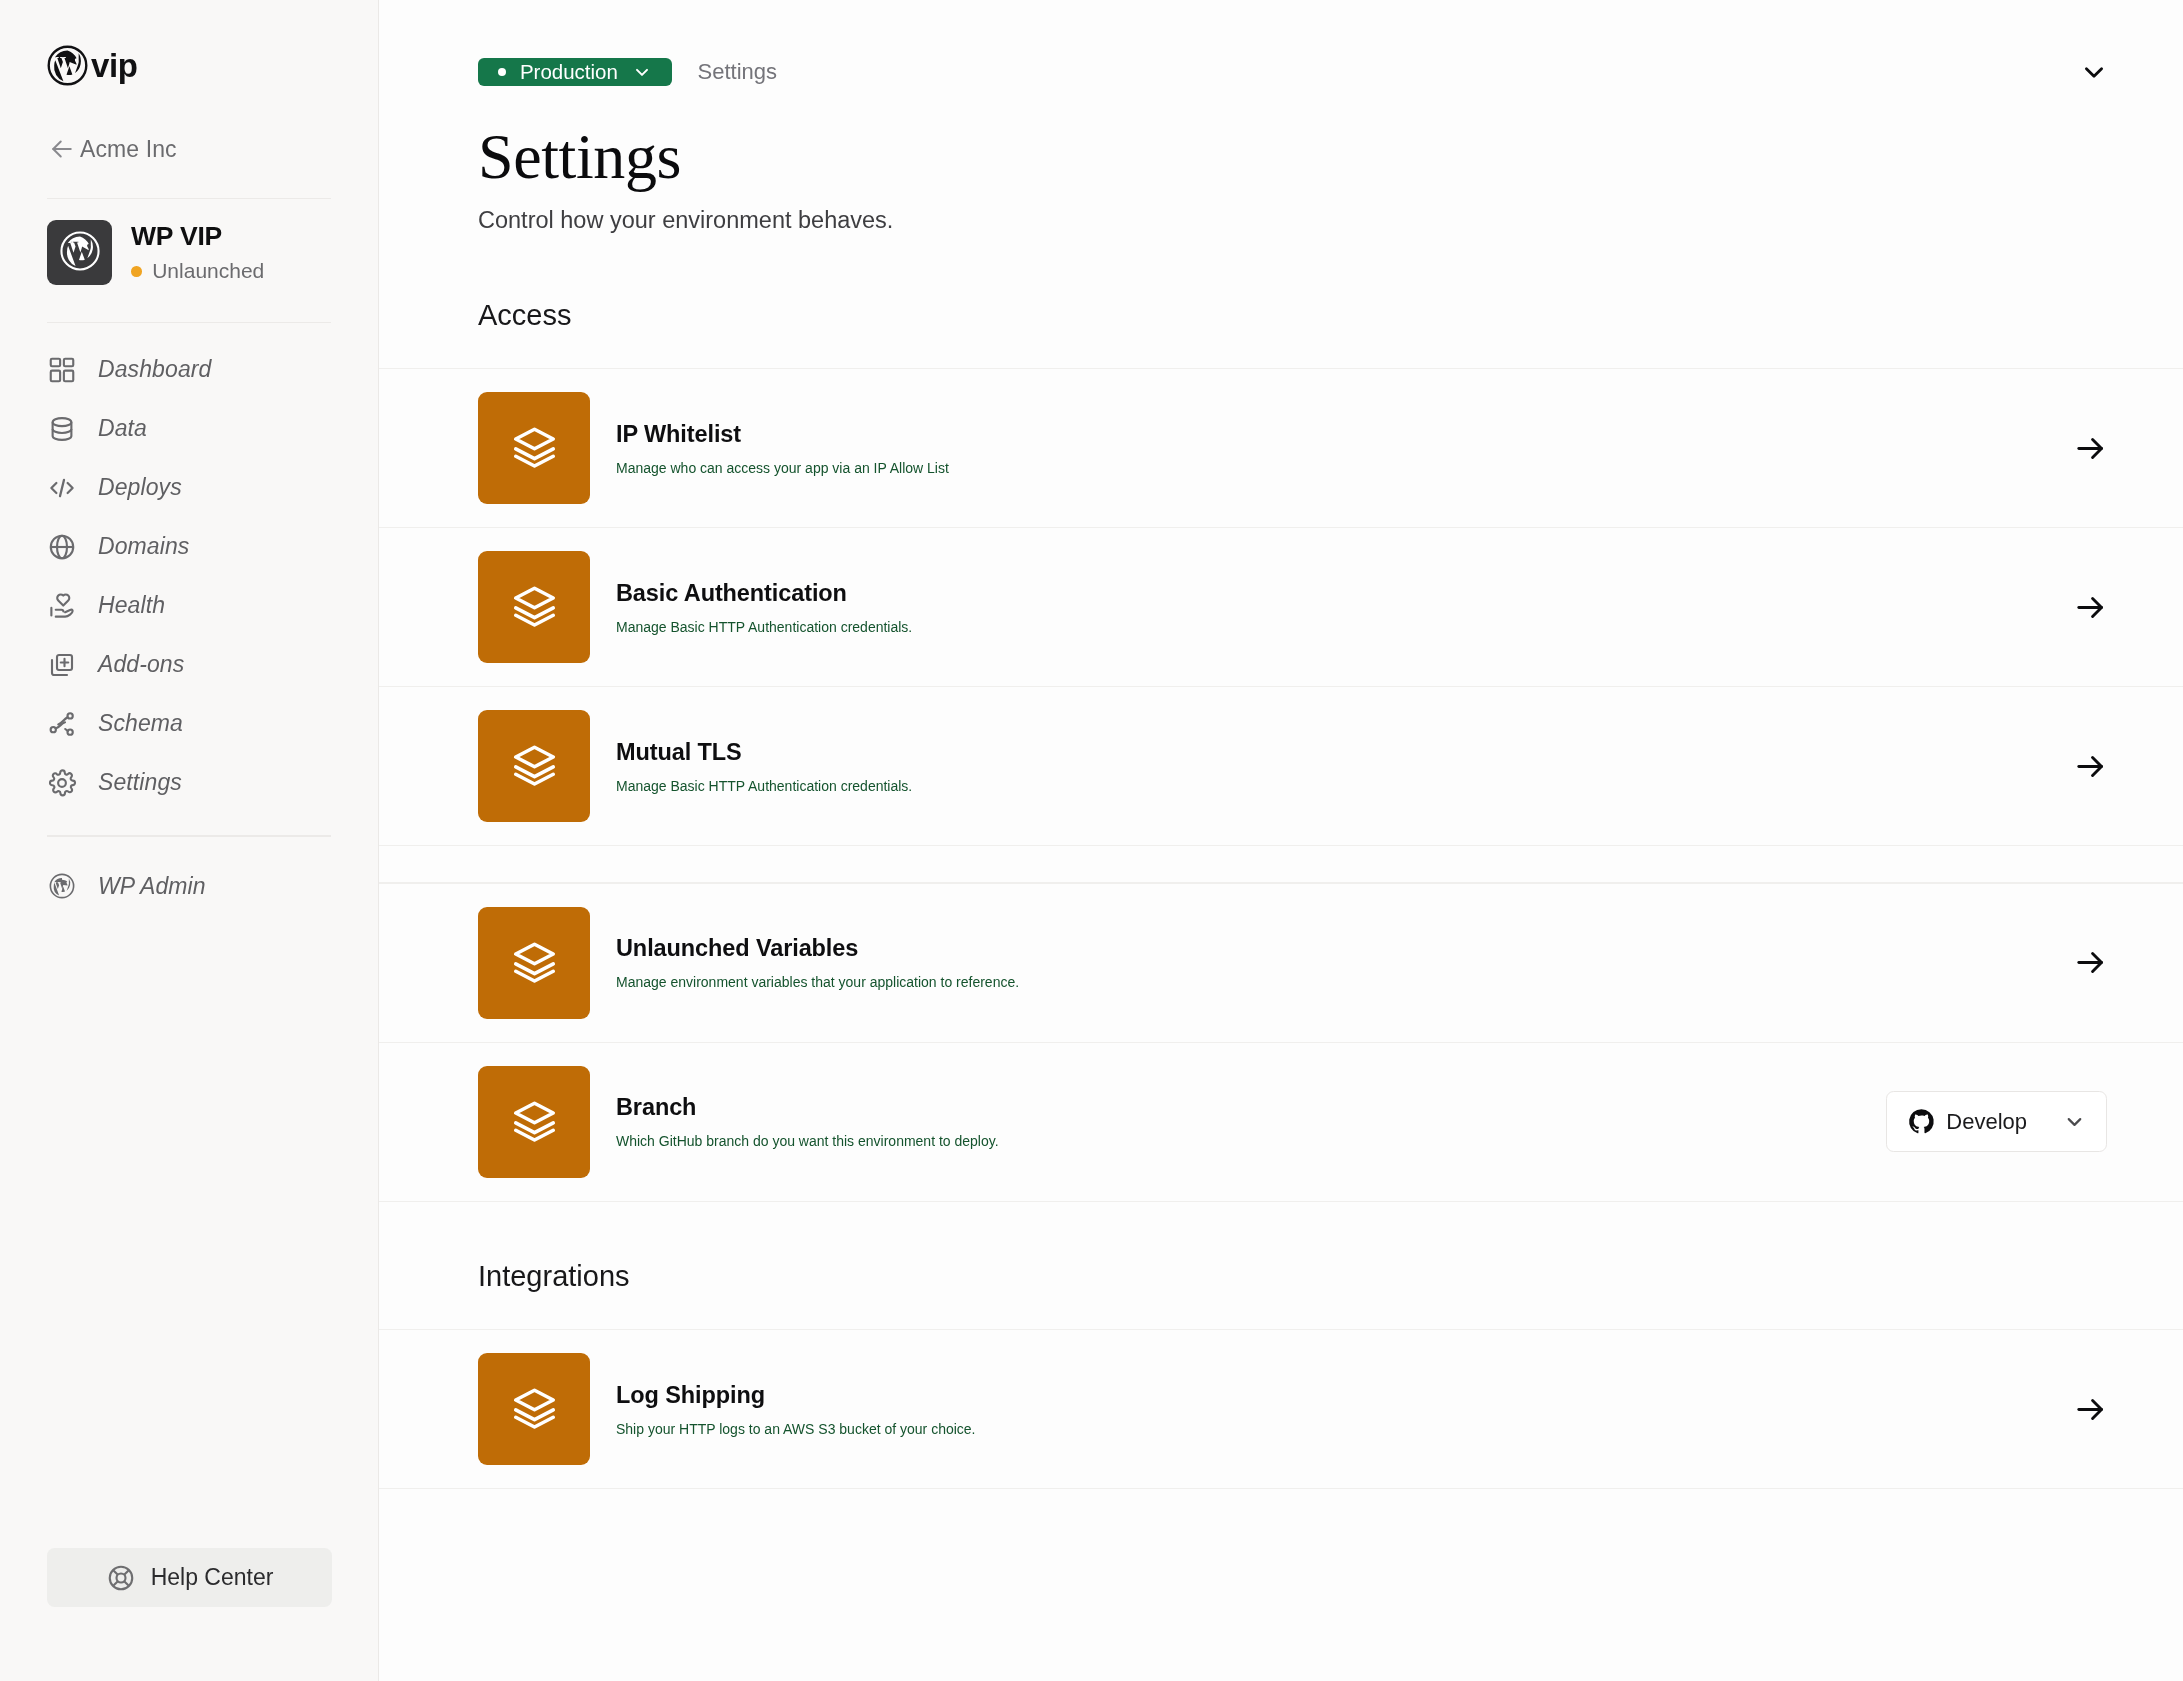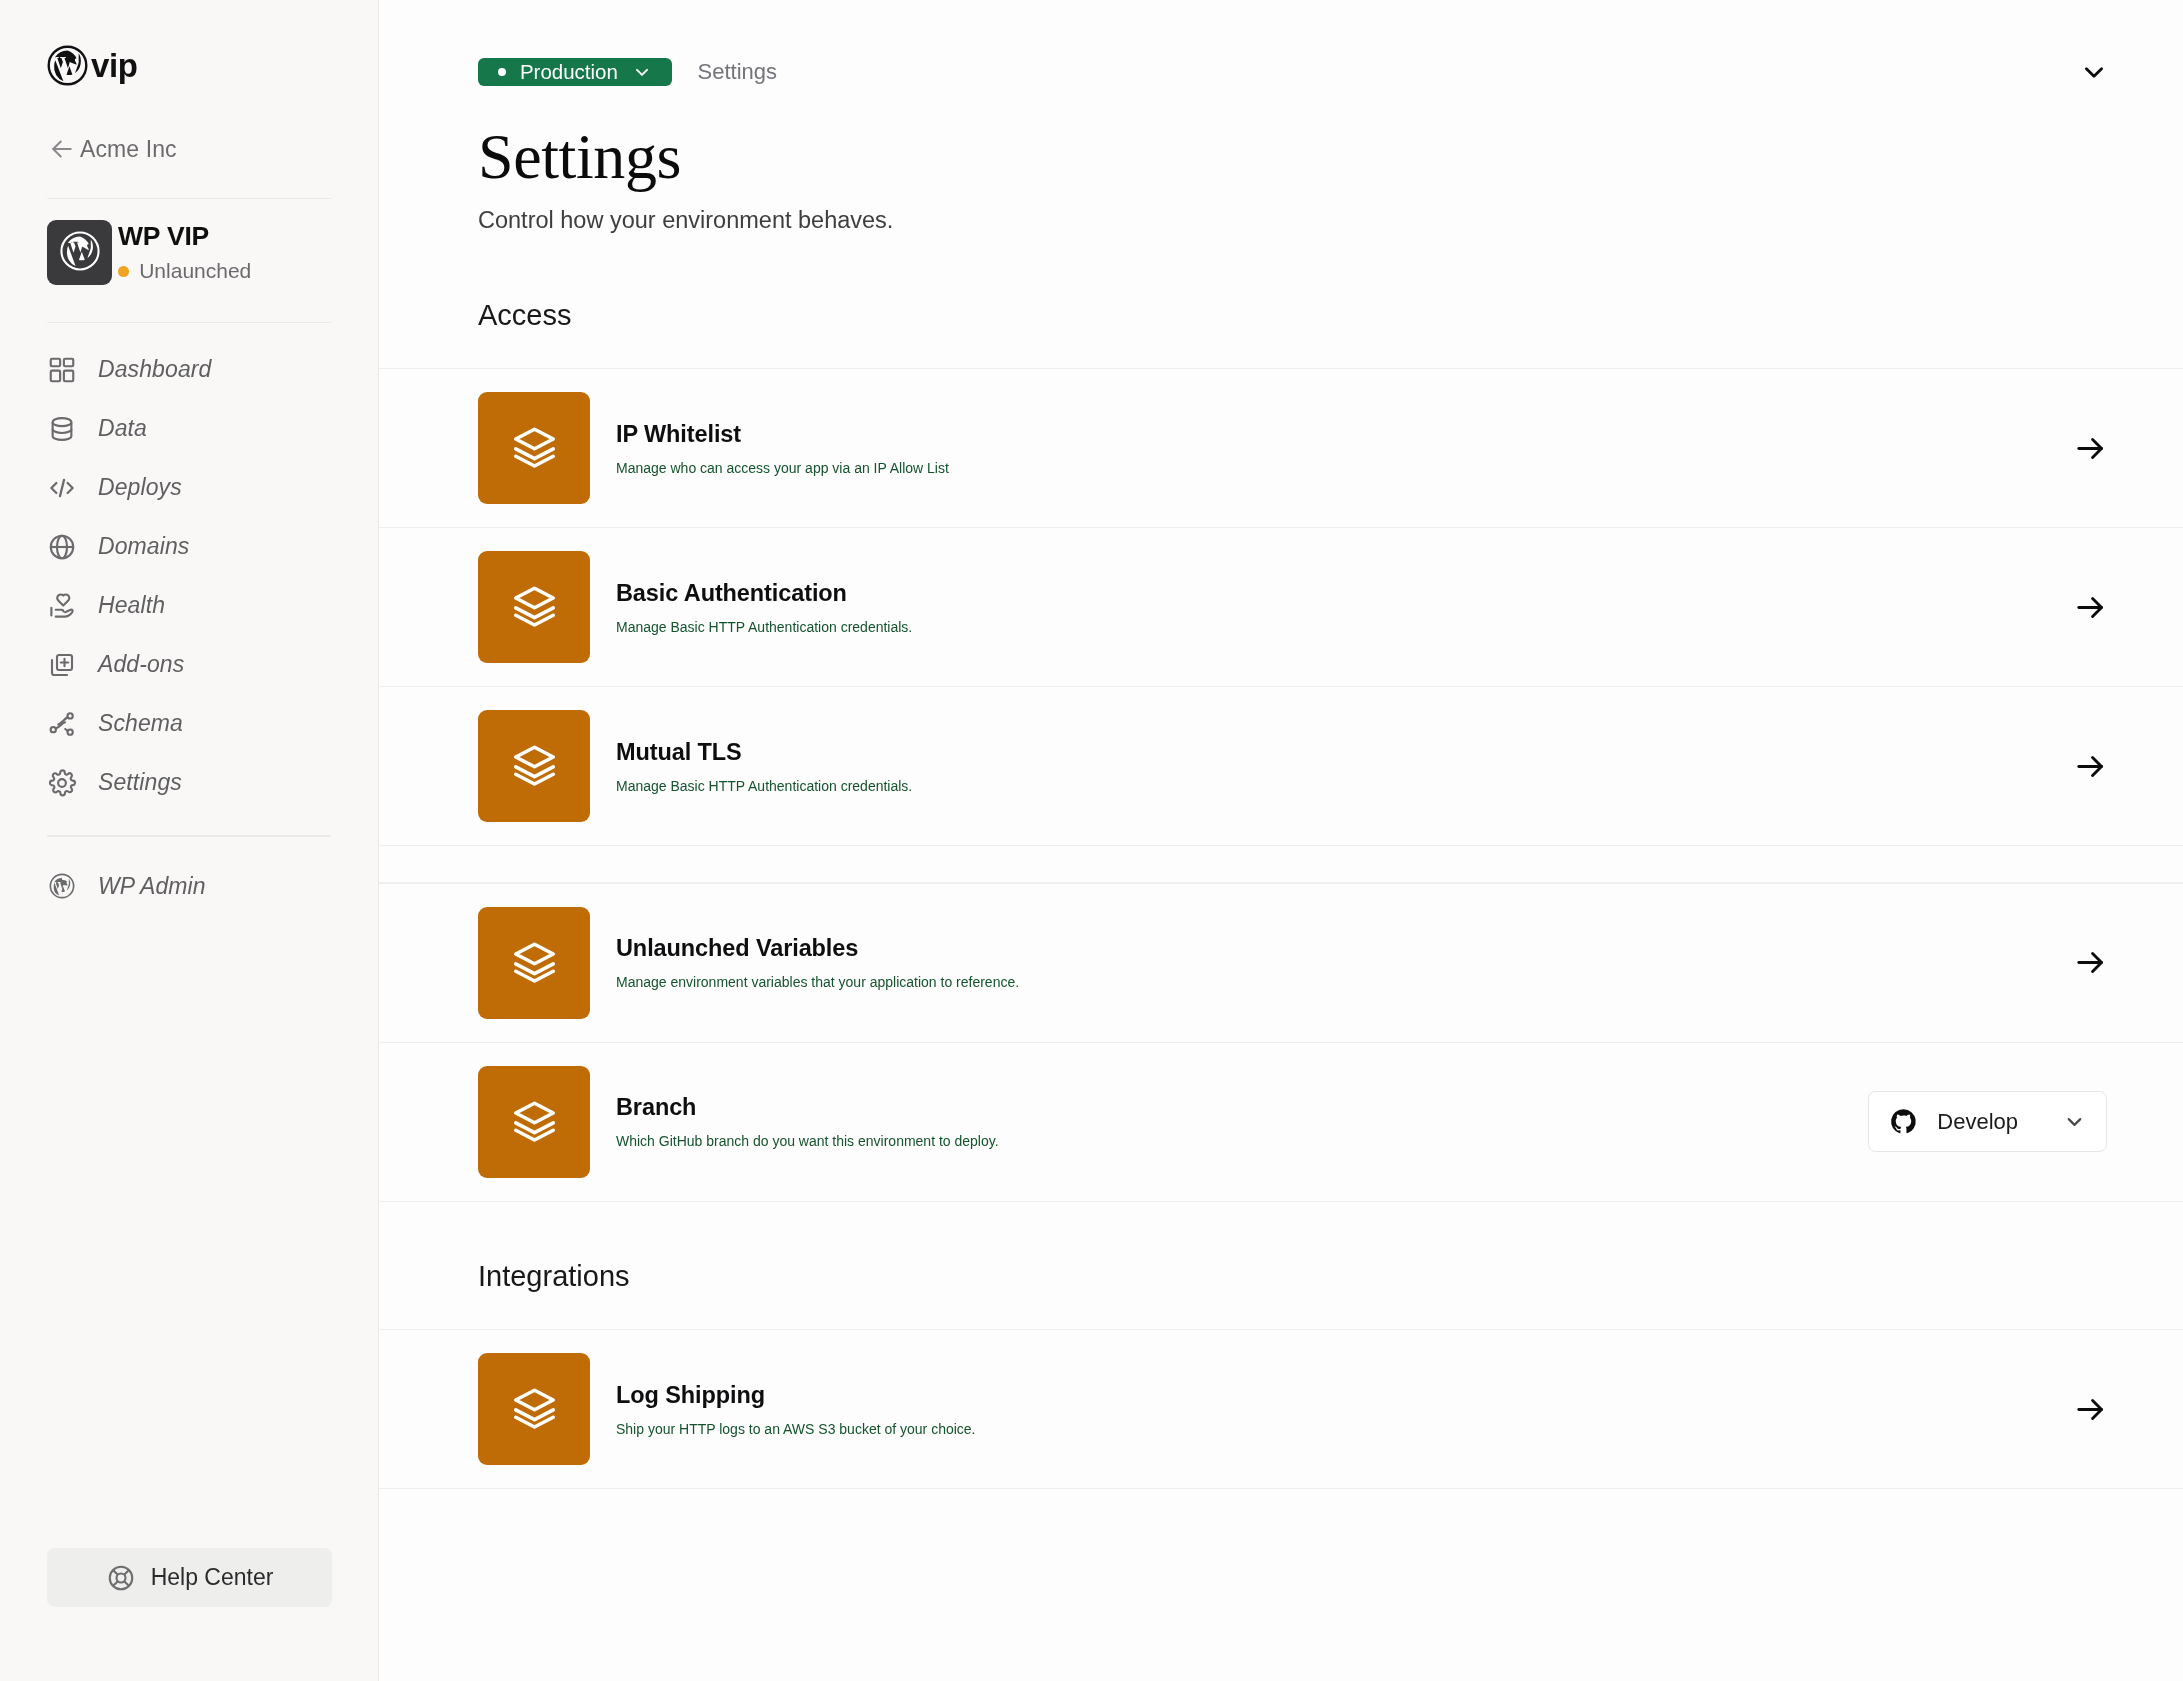--- a/index.html
+++ b/index.html
@@ -38,21 +38,21 @@
     display: flex; align-items: center; gap: 3px;
     padding: 0 47px; height: 64px;
     margin-top: 20px;
   }
   .org-back { width: 30px; height: 30px; flex: 0 0 30px; display:block; }
   .org-name { font-size: 23px; color: #6b6b6e; letter-spacing: 0.1px; }
 
   .sb-divider { height: 1.5px; background: #eceae8; margin: 16.7px 47px 0 47px; }
 
   .site-row {
-    display: flex; align-items: center; gap: 6px;
+    display: flex; align-items: center; gap: 19px;
     padding: 0 47px; height: 106px;
   }
   .site-avatar {
     width: 65px; height: 65px; flex: 0 0 65px;
     background: #3a3a3c; border-radius: 9px;
     display: flex; align-items: center; justify-content: center;
   }
   .site-avatar svg { width: 42px; height: 42px; }
   .site-meta { display: flex; flex-direction: column; gap: 7.6px; }
   .site-name { font-size: 26.5px; font-weight: 700; color: #0f0f10; letter-spacing: -0.2px; }
@@ -128,21 +128,21 @@
     background: #bf6c06; border-radius: 9px;
     display: flex; align-items: center; justify-content: center;
   }
   .tile svg { width: 45px; height: 45px; }
   .row-text { margin-left: 26px; display: flex; flex-direction: column; gap: 12px; flex: 1 1 auto; }
   .row-title { font-size: 23.5px; font-weight: 700; color: #0e0e10; letter-spacing: -0.1px; }
   .row-desc { font-size: 14px; color: #14532d; }
   .row-arrow { width: 33px; height: 33px; flex: 0 0 33px; color: #0c0c0e; display:block; }
 
   .branch-select {
-    display: inline-flex; align-items: center; gap: 19px;
+    display: inline-flex; align-items: center; gap: 10px;
     height: 61px; padding: 0 20px 0 20px;
     background: #fff; border: 1.5px solid #e8e6e4; border-radius: 7.6px;
     cursor: pointer;
   }
   .gh-ico { width: 29px; height: 29px; flex:0 0 29px; display:block; }
   .branch-label { font-size: 22px; color: #1b1b1d; }
   .branch-chev { width: 23px; height: 23px; flex:0 0 23px; color: #4b4b4e; display:block; margin-left: 26px;}
 </style>
 </head>
 <body>

